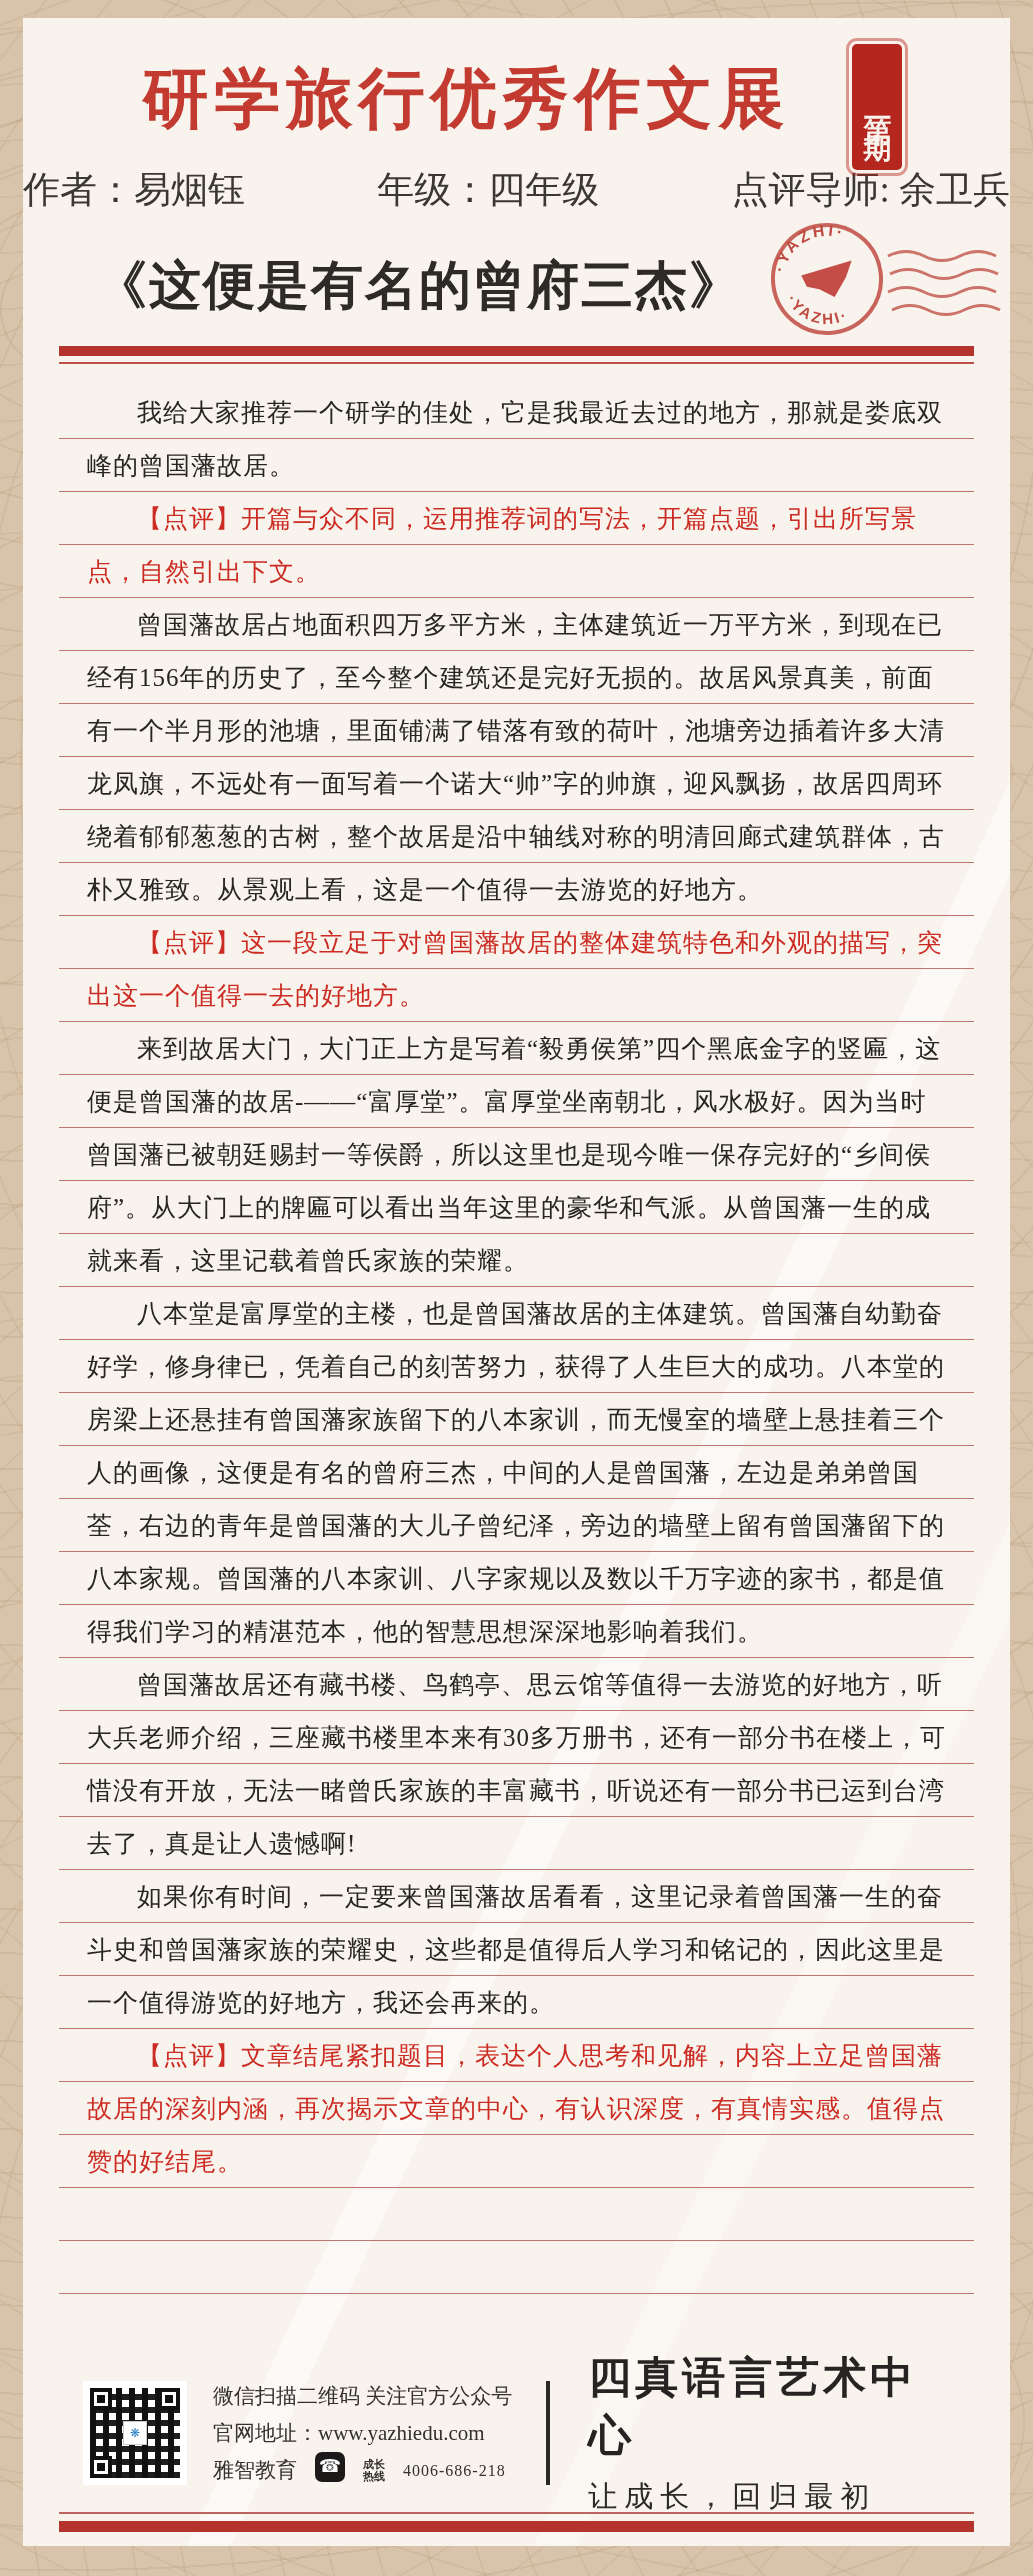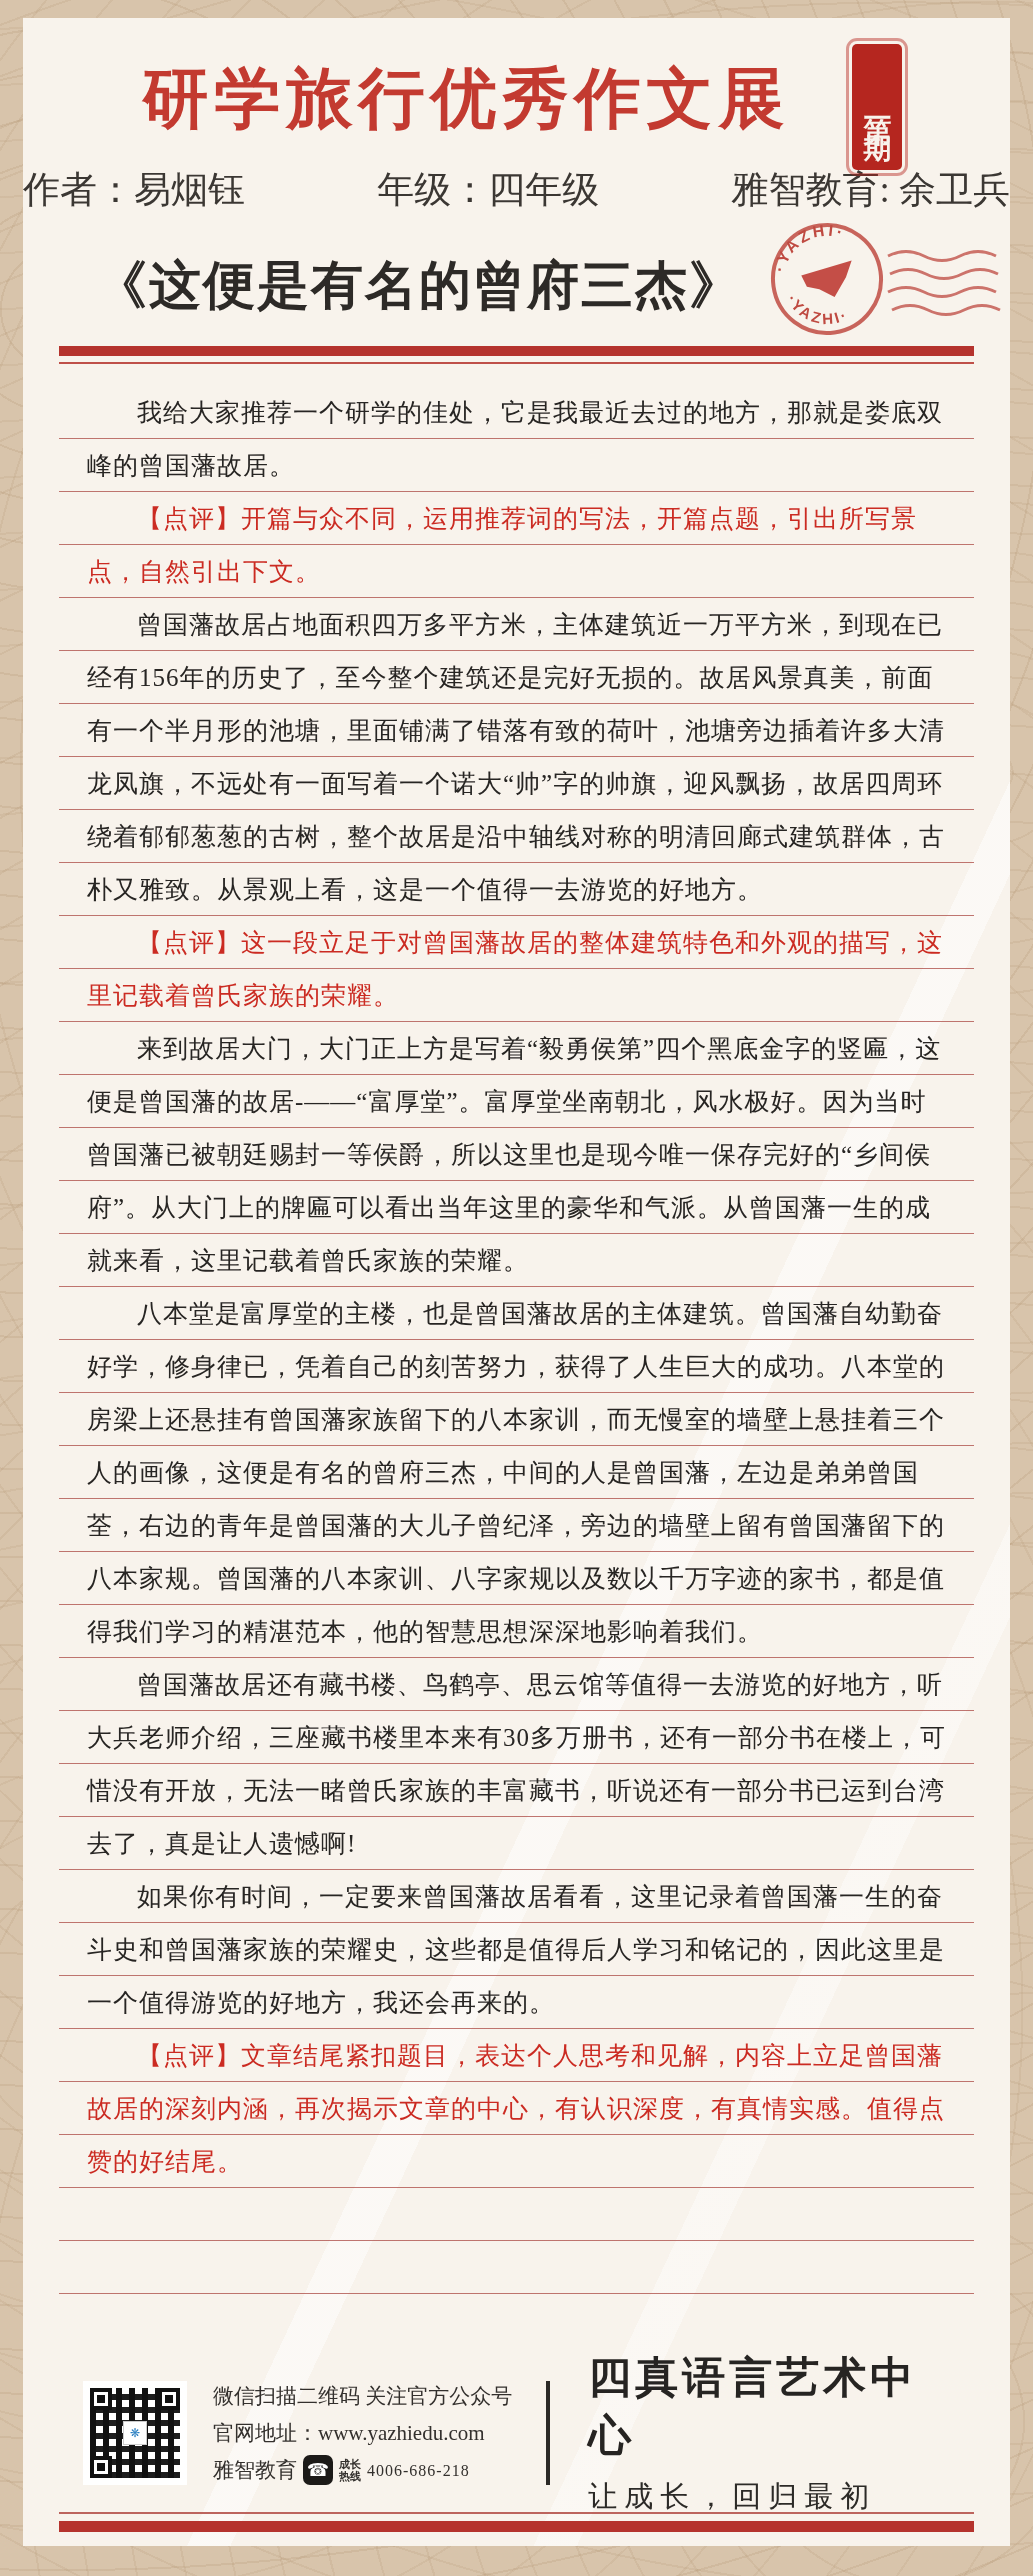--- a/index.html
+++ b/index.html
@@ -120,21 +120,21 @@
     position:absolute; left:33px; top:33px; width:24px; height:24px;
     background:#fff; border:1px solid #ccc;
     display:flex; align-items:center; justify-content:center;
     font-size:12px; color:#2a7fc1;
   }
   .footer-info{
     margin-left:26px;
     font-size:21px; color:#33302d; line-height:37px;
     white-space:nowrap;
   }
-  .hotline{ display:flex; align-items:center; gap:6px; }
+  .hotline{ display:flex; gap:18px; }
   .phone-badge{
     width:30px; height:30px; background:#1c1a18; border-radius:7px;
     color:#fff; display:flex; align-items:center; justify-content:center;
     font-size:18px; flex:0 0 auto;
   }
   .hotline-mini{
     display:flex; flex-direction:column; justify-content:center;
     font-size:11px; line-height:12px; color:#33302d; font-weight:bold;
   }
   .phone-number{ font-size:16px; letter-spacing:1px; }
@@ -156,21 +156,21 @@
 
 <div class="card">
 
   <h1 class="main-title">研学旅行优秀作文展</h1>
 
   <div class="issue-stamp">第一期</div>
 
   <div class="meta-row">
     <span>作者：易烟钰</span>
     <span>年级：四年级</span>
-    <span>雅智教育: 余卫兵</span>
+    <span>点评导师: 余卫兵</span>
   </div>
 
   <div class="essay-title-row">
     <span class="essay-title">《这便是有名的曾府三杰》</span>
     <svg class="round-stamp" viewBox="0 0 240 130">
       <g transform="rotate(-8 65 65)">
         <circle cx="65" cy="65" r="54" fill="none" stroke="#c2544b" stroke-width="4" opacity="0.9"></circle>
         <defs>
           <path id="arcTop" d="M 22,65 A 43,43 0 0 1 108,65"></path>
           <path id="arcBot" d="M 20,65 A 45,45 0 0 0 110,65"></path>
@@ -194,21 +194,21 @@
 
   <div class="top-divider">
     <div class="bar"></div>
     <div class="line"></div>
   </div>
 
   <div class="essay">
     <p>我给大家推荐一个研学的佳处，它是我最近去过的地方，那就是娄底双峰的曾国藩故居。</p>
     <p class="comment">【点评】开篇与众不同，运用推荐词的写法，开篇点题，引出所写景点，自然引出下文。</p>
     <p>曾国藩故居占地面积四万多平方米，主体建筑近一万平方米，到现在已经有156年的历史了，至今整个建筑还是完好无损的。故居风景真美，前面有一个半月形的池塘，里面铺满了错落有致的荷叶，池塘旁边插着许多大清龙凤旗，不远处有一面写着一个诺大“帅”字的帅旗，迎风飘扬，故居四周环绕着郁郁葱葱的古树，整个故居是沿中轴线对称的明清回廊式建筑群体，古朴又雅致。从景观上看，这是一个值得一去游览的好地方。</p>
-    <p class="comment">【点评】这一段立足于对曾国藩故居的整体建筑特色和外观的描写，这里记载着曾氏家族的荣耀。</p>
+    <p class="comment">【点评】这一段立足于对曾国藩故居的整体建筑特色和外观的描写，突出这一个值得一去的好地方。</p>
     <p>来到故居大门，大门正上方是写着“毅勇侯第”四个黑底金字的竖匾，这便是曾国藩的故居-——“富厚堂”。富厚堂坐南朝北，风水极好。因为当时曾国藩已被朝廷赐封一等侯爵，所以这里也是现今唯一保存完好的“乡间侯府”。从大门上的牌匾可以看出当年这里的豪华和气派。从曾国藩一生的成就来看，这里记载着曾氏家族的荣耀。</p>
     <p>八本堂是富厚堂的主楼，也是曾国藩故居的主体建筑。曾国藩自幼勤奋好学，修身律已，凭着自己的刻苦努力，获得了人生巨大的成功。八本堂的房梁上还悬挂有曾国藩家族留下的八本家训，而无慢室的墙壁上悬挂着三个人的画像，这便是有名的曾府三杰，中间的人是曾国藩，左边是弟弟曾国荃，右边的青年是曾国藩的大儿子曾纪泽，旁边的墙壁上留有曾国藩留下的八本家规。曾国藩的八本家训、八字家规以及数以千万字迹的家书，都是值得我们学习的精湛范本，他的智慧思想深深地影响着我们。</p>
     <p>曾国藩故居还有藏书楼、鸟鹤亭、思云馆等值得一去游览的好地方，听大兵老师介绍，三座藏书楼里本来有30多万册书，还有一部分书在楼上，可惜没有开放，无法一睹曾氏家族的丰富藏书，听说还有一部分书已运到台湾去了，真是让人遗憾啊!</p>
     <p>如果你有时间，一定要来曾国藩故居看看，这里记录着曾国藩一生的奋斗史和曾国藩家族的荣耀史，这些都是值得后人学习和铭记的，因此这里是一个值得游览的好地方，我还会再来的。</p>
     <p class="comment">【点评】文章结尾紧扣题目，表达个人思考和见解，内容上立足曾国藩故居的深刻内涵，再次揭示文章的中心，有认识深度，有真情实感。值得点赞的好结尾。</p>
   </div>
 
   <div class="footer">
     <div class="qr-tile">
       <div class="qr-grid">

